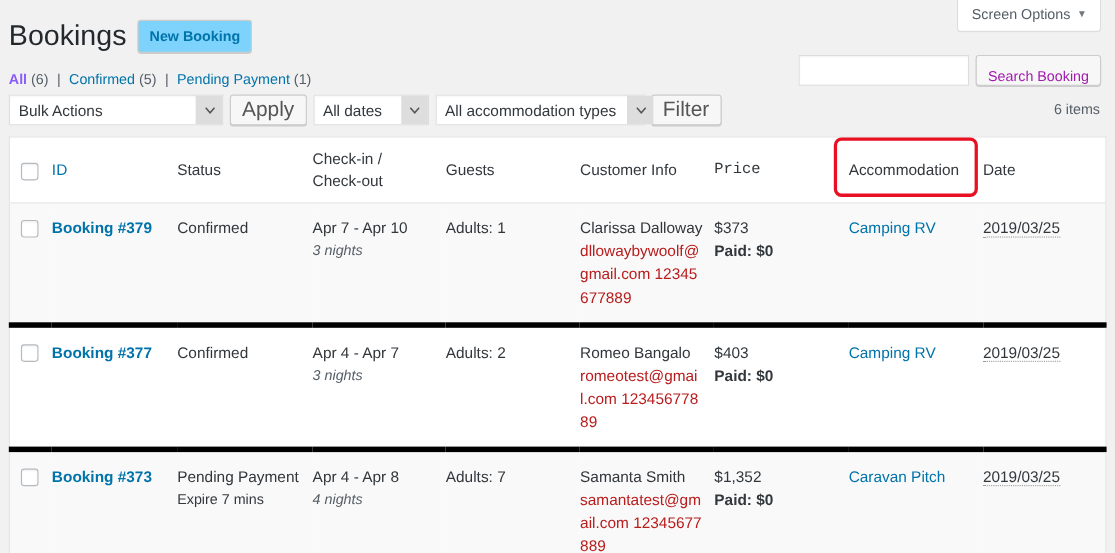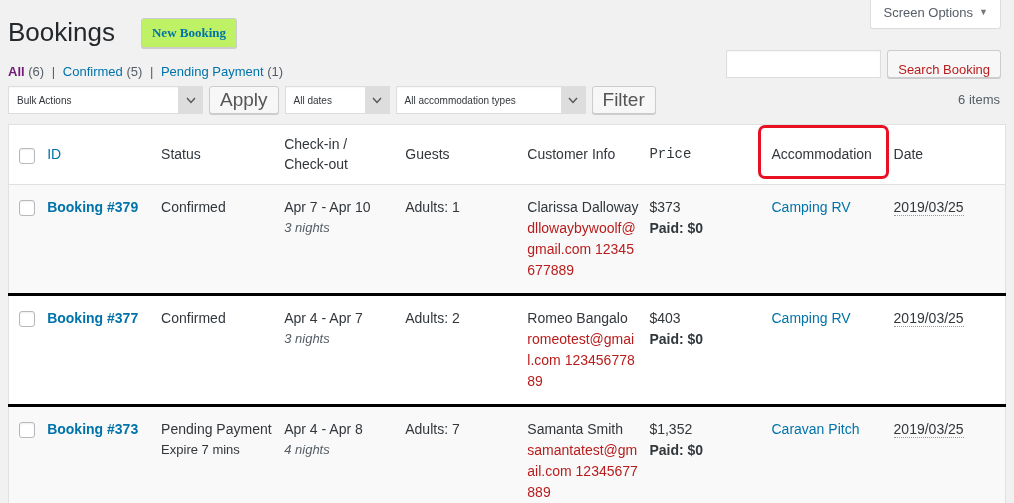--- a/index.html
+++ b/index.html
@@ -26,56 +26,55 @@
     line-height: 1.2;
     display: flex; align-items: center; gap: 6px;
     cursor: pointer;
     box-shadow: 0 1px 1px -1px rgba(0,0,0,.1);
   }
   #screen-options-btn .caret { font-size: 9px; color: #72777c; }
 
   
   .title-row {
     position: absolute; left: 8px; top: 16px;
-    display: flex; align-items: center; gap: 26px;
+    display: flex; align-items: center; gap: 10px;
   }
   .page-title {
     font-size: 26px;
     font-weight: 400;
     color: #23282d;
     line-height: 1.3;
     margin: 0;
     font-family: "Liberation Sans", sans-serif;
   }
   .page-title-action {
     display: inline-block;
-    background: #bef264;
+    background: #7dd3fc;
     border: 1px solid #ccc;
     border-radius: 3px;
     color: #0073aa;
     font-size: 13px;
     font-weight: 600;
     padding: 4px 10px 5px;
     line-height: 1.5;
     cursor: pointer;
     text-decoration: none;
     box-shadow: 0 1px 0 #ccc;
-    font-family: Liberation Serif, serif;
   }
 
   
   .subsubsub {
     position: absolute; left: 8px; top: 63px;
     font-size: 13px;
     color: #555;
     line-height: 1.4;
     white-space: nowrap;
   }
   .subsubsub a { text-decoration: none; color: #0073aa; cursor: pointer; }
-  .subsubsub a.current { color: #701a75; font-weight: 600; }
+  .subsubsub a.current { color: #8b5cf6; font-weight: 600; }
   .subsubsub .count { color: #555d66; }
   .subsubsub .sep { color: #555d66; padding: 0 4px; }
 
   
   .search-wrap {
     position: absolute; right: 13px; top: 50px;
     display: flex; align-items: flex-start; gap: 6px;
   }
   #search-input {
     width: 155px; height: 28px;
@@ -86,41 +85,41 @@
     padding: 0 8px;
     color: #32373c;
     box-shadow: 0 1px 2px rgba(0,0,0,.04) inset;
     font-family: "Liberation Sans", sans-serif;
   }
   #search-submit {
     height: 28px;
     background: #f7f7f7;
     border: 1px solid #ccc;
     border-radius: 3px;
-    color: #b91c1c;
+    color: #a21caf;
     font-size: 13px;
     padding: 11px 10px;
     cursor: pointer;
     box-shadow: 0 1px 0 #ccc;
     font-family: "Liberation Sans", sans-serif;
     white-space: nowrap;
   }
 
   
   .tablenav {
     position: absolute; left: 8px; top: 86px;
     display: flex; align-items: center; gap: 6px;
   }
   .wp-select {
     position: relative;
     height: 28px;
     border: 1px solid #ddd;
     background: #fff;
     display: flex; align-items: center;
-    font-size: 10px;
+    font-size: 14px;
     color: #32373c;
     cursor: pointer;
     padding-left: 8px;
     box-shadow: 0 1px 2px rgba(0,0,0,.04) inset;
   }
   .wp-select .sel-label { padding-right: 10px; white-space: nowrap; }
   .wp-select .sel-arrow {
     width: 24px; height: 26px;
     background: #ddd;
     border-left: 1px solid #ddd;
@@ -186,21 +185,21 @@
   .wp-list-table th.col-acc   { width: 120px; }
   .wp-list-table th.col-date  { width: 110px; }
   .wp-list-table th.col-id span { color: #0073aa; }
 
   .wp-list-table td {
     font-size: 14px;
     color: #32373c;
     padding: 12px 10px 12px 0;
     vertical-align: top;
     line-height: 1.5;
-    border-bottom: 3px solid #000000;
+    border-bottom: 5px solid #000000;
   }
   .wp-list-table tbody tr.alt { background: #f9f9f9; }
   .wp-list-table tbody tr.plain { background: #fff; }
 
   .cb-box {
     width: 16px; height: 16px;
     border: 1px solid #b4b9be;
     background: #fff;
     border-radius: 3px;
     display: inline-block;

